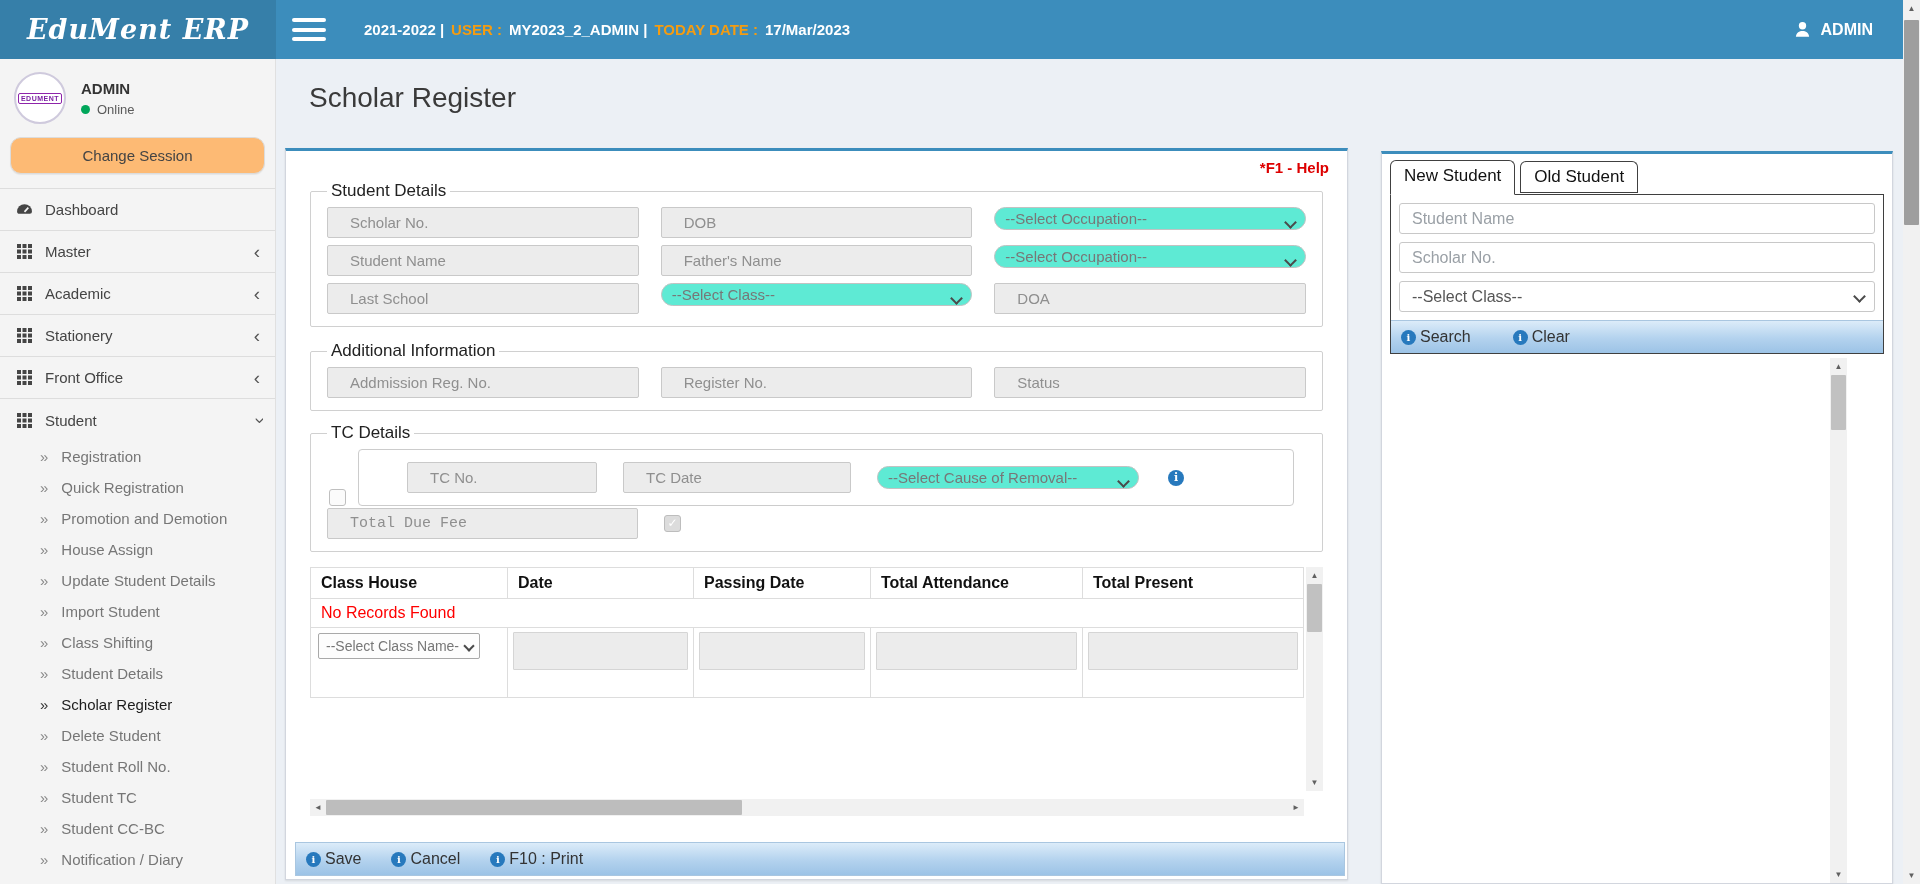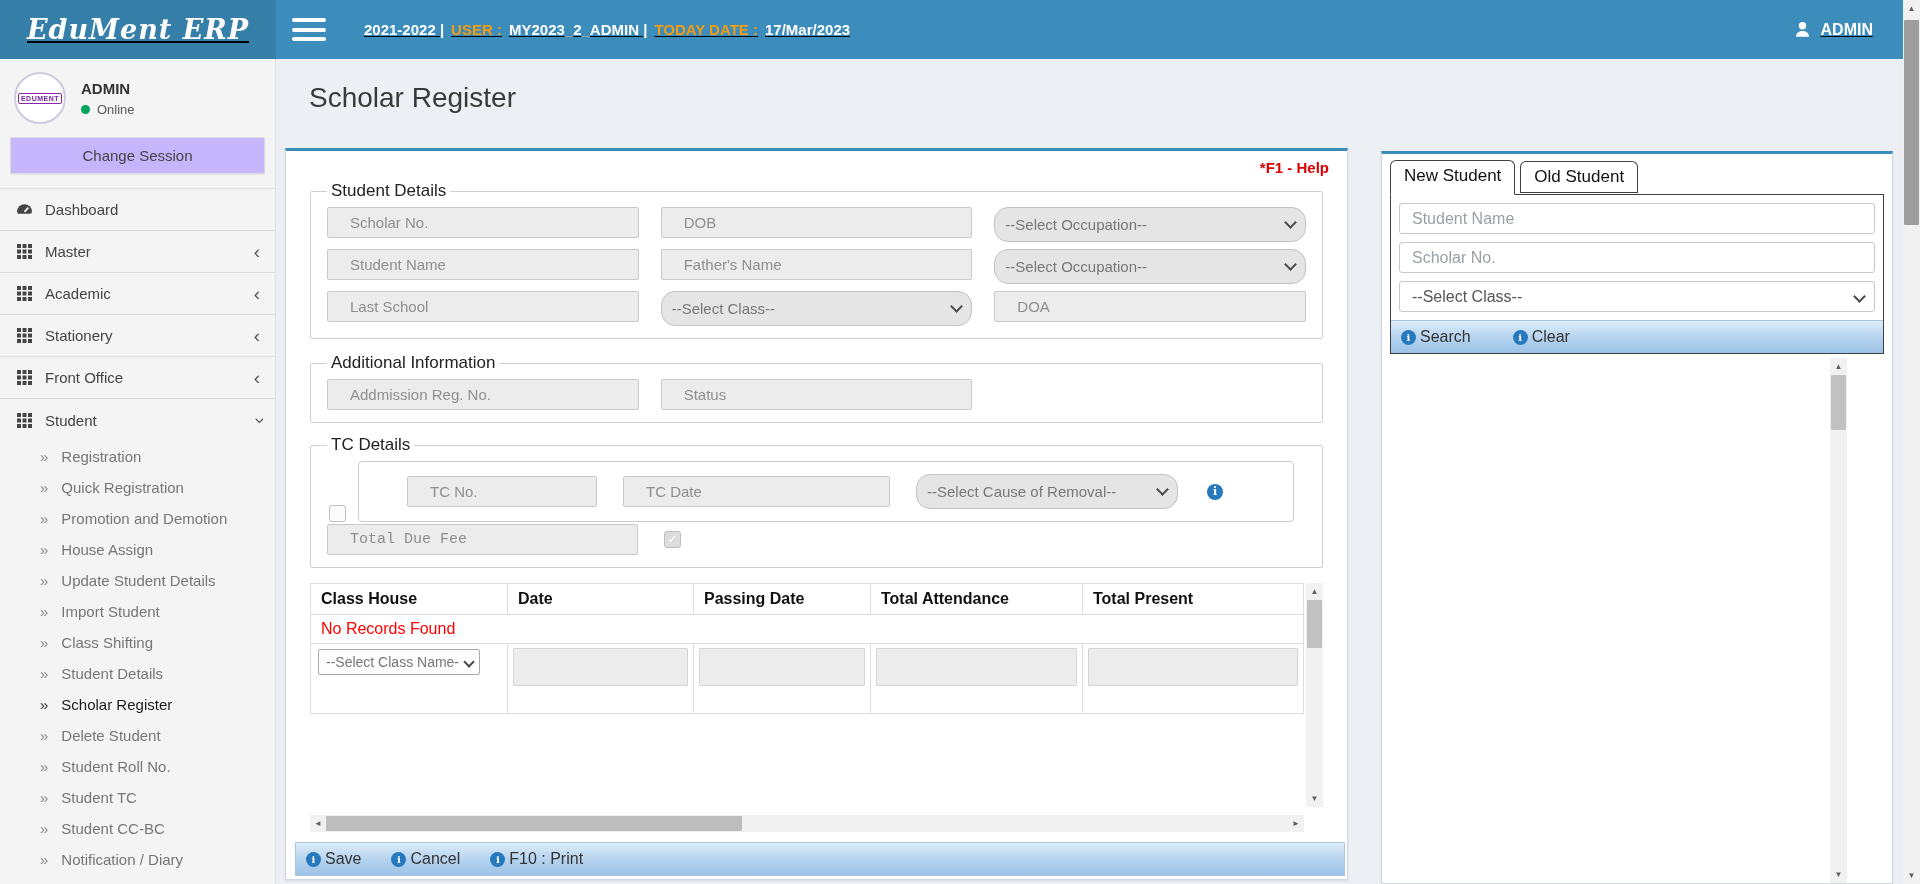--- a/index.html
+++ b/index.html
@@ -2,21 +2,21 @@
 <html><head>
 <meta charset="utf-8">
 <style>
   * { margin:0; padding:0; box-sizing:border-box; }
   html,body { width:1920px; height:884px; overflow:hidden; }
   body { font-family:"Liberation Sans","DejaVu Sans",sans-serif; background:#ecf0f5; }
   .app { position:relative; width:1920px; height:884px; overflow:hidden; }
   .layout { width:1903px; height:884px; display:flex; flex-direction:column; }
 
   
-  .navbar { height:59px; flex:0 0 59px; background:#3c8dbc; display:flex; align-items:stretch;text-decoration:underline; }
+  .navbar { height:59px; flex:0 0 59px; background:#3c8dbc; display:flex; align-items:stretch; }
   .brand { width:276px; flex:0 0 276px; background:#367fa9; color:#fff; display:flex; align-items:center; justify-content:center;
            font-family:"DejaVu Serif",serif; font-style:italic; font-weight:700; font-size:27px; letter-spacing:1px; }
   .nav-rest { flex:1; display:flex; align-items:center; }
   .hamburger { margin-left:16px; width:34px; height:23px; display:flex; flex-direction:column; justify-content:space-between; cursor:pointer; }
   .hamburger span { display:block; height:4px; border-radius:2px; background:#fff; }
   .nav-info { margin-left:38px; font-size:15px; font-weight:700; color:#fff; display:flex; gap:7px; white-space:nowrap; }
   .nav-info .orange { color:#f39c12; }
   .nav-user { margin-left:auto; margin-right:30px; display:flex; align-items:center; gap:9px; color:#fff;
               font-size:16px; font-weight:700; cursor:pointer; }
 
@@ -32,21 +32,21 @@
   .body-row { flex:1; display:flex; min-height:0; }
 
   
   .sidebar { width:276px; flex:0 0 276px; background:#f4f4f4; border-right:1px solid #e0e0e0; font-size:15px; overflow:hidden; }
   .user-panel { padding:13px 14px 11px; display:flex; align-items:center; gap:15px; }
   .avatar { width:52px; height:52px; border-radius:50%; background:#fff; border:2px solid #cfcadd; display:flex; align-items:center; justify-content:center; overflow:hidden; }
   .avatar .logo-chip { font-size:7px; font-weight:700; color:#7b1fa2; border:1px solid #8e24aa; border-radius:2px; padding:1px 2px; letter-spacing:.5px; }
   .user-meta .name { font-weight:700; color:#333; font-size:15px; }
   .user-meta .online { display:flex; align-items:center; gap:7px; margin-top:5px; color:#5a5a5a; font-size:13px; }
   .dot { width:9px; height:9px; border-radius:50%; background:#00a65a; }
-  .change-session { margin:2px 10px 14px; height:37px; background:#c4b5fd; border:1px solid #dcdcdc; border-radius:0;
+  .change-session { margin:2px 10px 14px; height:37px; background:#fdba74; border:1px solid #dcdcdc; border-radius:11px;
                     display:flex; align-items:center; justify-content:center; font-size:15px; color:#444; cursor:pointer;
                     box-shadow:0 1px 1px rgba(0,0,0,.06); }
   .menu { border-top:1px solid #ddd; }
   .menu-item { height:42px; display:flex; align-items:center; gap:11px; padding:0 15px; border-bottom:1px solid #ddd; color:#444; cursor:pointer; }
   .menu-item:last-child { border-bottom:none; }
   .mi-icon { width:19px; display:flex; justify-content:center; }
   .mi-arrow { margin-left:auto; color:#555; font-size:19px; line-height:1; }
   .mi-arrow.down { display:inline-block; transform:rotate(-90deg); }
   .submenu-item { height:31px; display:flex; align-items:center; gap:13px; padding-left:40px; color:#767676; cursor:pointer; }
   .submenu-item .chev { color:#8a8a8a; font-size:15px; }
@@ -65,32 +65,32 @@
   fieldset { border:1px solid #d0d0d0; border-radius:2px; padding:6px 16px 12px; }
   fieldset legend { font-size:17px; color:#222; padding:0 4px; }
   .fs-sd { margin-top:0; }
   .fs-ai { margin-top:14px; }
   .fs-tc { margin-top:12px; }
   .grid3 { display:grid; grid-template-columns:1fr 1fr 1fr; column-gap:22px; row-gap:7px; }
   .inp { height:31px; width:100%; background:#ececec; border:1px solid #c9c9c9; border-radius:2px; padding:0 22px;
          font-size:15px; color:#555; font-family:inherit; }
   .inp::placeholder { color:#8f8f8f; opacity:1; }
   .sel { position:relative; }
-  .sel select { appearance:none; -webkit-appearance:none; -moz-appearance:none; width:100%; height:35px; background:#e5e5e5;
+  .sel select { appearance:none; -webkit-appearance:none; -moz-appearance:none; width:100%; height:23px; background:#5eead4;
                 border:1px solid #c2c2c2; border-radius:14px; padding:0 26px 0 10px; font-size:15px; color:#777; font-family:inherit; cursor:pointer; }
   .sel::after { content:''; position:absolute; right:11px; top:11px; width:7px; height:7px;
                 border-right:2px solid #4a4a4a; border-bottom:2px solid #4a4a4a; transform:rotate(45deg); pointer-events:none; }
   .sel.white select { background:#fff; color:#666; border-color:#c8c8c8; }
   
   .tc-top { display:flex; align-items:flex-end; }
   .cbx { width:17px; height:17px; border:1px solid #bfbfbf; border-radius:3px; background:#fbfbfb; flex:0 0 17px; cursor:pointer; }
   .tc-top .cbx { margin:24px 12px 0 2px; }
   .tc-box { flex:1; margin-right:12px; border:1px solid #ccc; border-radius:4px; padding:12px 16px 12px 48px;
             display:flex; align-items:center; }
-  .tc-box .f1 { width:190px; } .tc-box .f2 { width:267px; margin-left:26px; } .tc-box .f3 { width:262px; margin-left:26px; }
+  .tc-box .f1 { width:190px; } .tc-box .f2 { width:228px; margin-left:26px; } .tc-box .f3 { width:262px; margin-left:26px; }
   .info-ic { width:16px; height:16px; border-radius:50%; background:#2779bd; color:#fff; font-size:11px; font-weight:700;
              font-family:"DejaVu Serif",serif; display:flex; align-items:center; justify-content:center; flex:0 0 16px; cursor:pointer; }
   .tc-box .info-ic { margin-left:29px; }
   .tc-bottom { display:flex; align-items:center; margin-top:2px; }
   .tc-bottom .inp { width:311px;font-family:Liberation Mono, monospace; }
   .cbx.checked { background:#dcdcdc; border-color:#bdbdbd; margin-left:26px; color:#fff; font-size:12px; line-height:15px; text-align:center; }
 
   
   .table-zone { position:relative; margin-top:15px; height:249px; }
   .tbl-viewport { margin-right:19px; height:229px; background:#fff; overflow:hidden; }
@@ -365,20 +365,21 @@
                 <input class="inp" placeholder="Last School" style="">
                 <div class="sel"><select><option>--Select Class--</option></select></div>
                 <input class="inp" placeholder="DOA" style="">
               </div>
             </fieldset>
 
             <fieldset class="fs-ai">
               <legend>Additional Information</legend>
               <div class="grid3">
                 <input class="inp" placeholder="Addmission Reg. No." style="">
+                <input class="inp" placeholder="Register No." style="">
                 <input class="inp" placeholder="Status" style="">
               </div>
             </fieldset>
 
             <fieldset class="fs-tc">
               <legend>TC Details</legend>
               <div class="tc-top">
                 <span class="cbx"></span>
                 <div class="tc-box">
                   <div class="f1"><input class="inp" placeholder="TC No." style=""></div>

